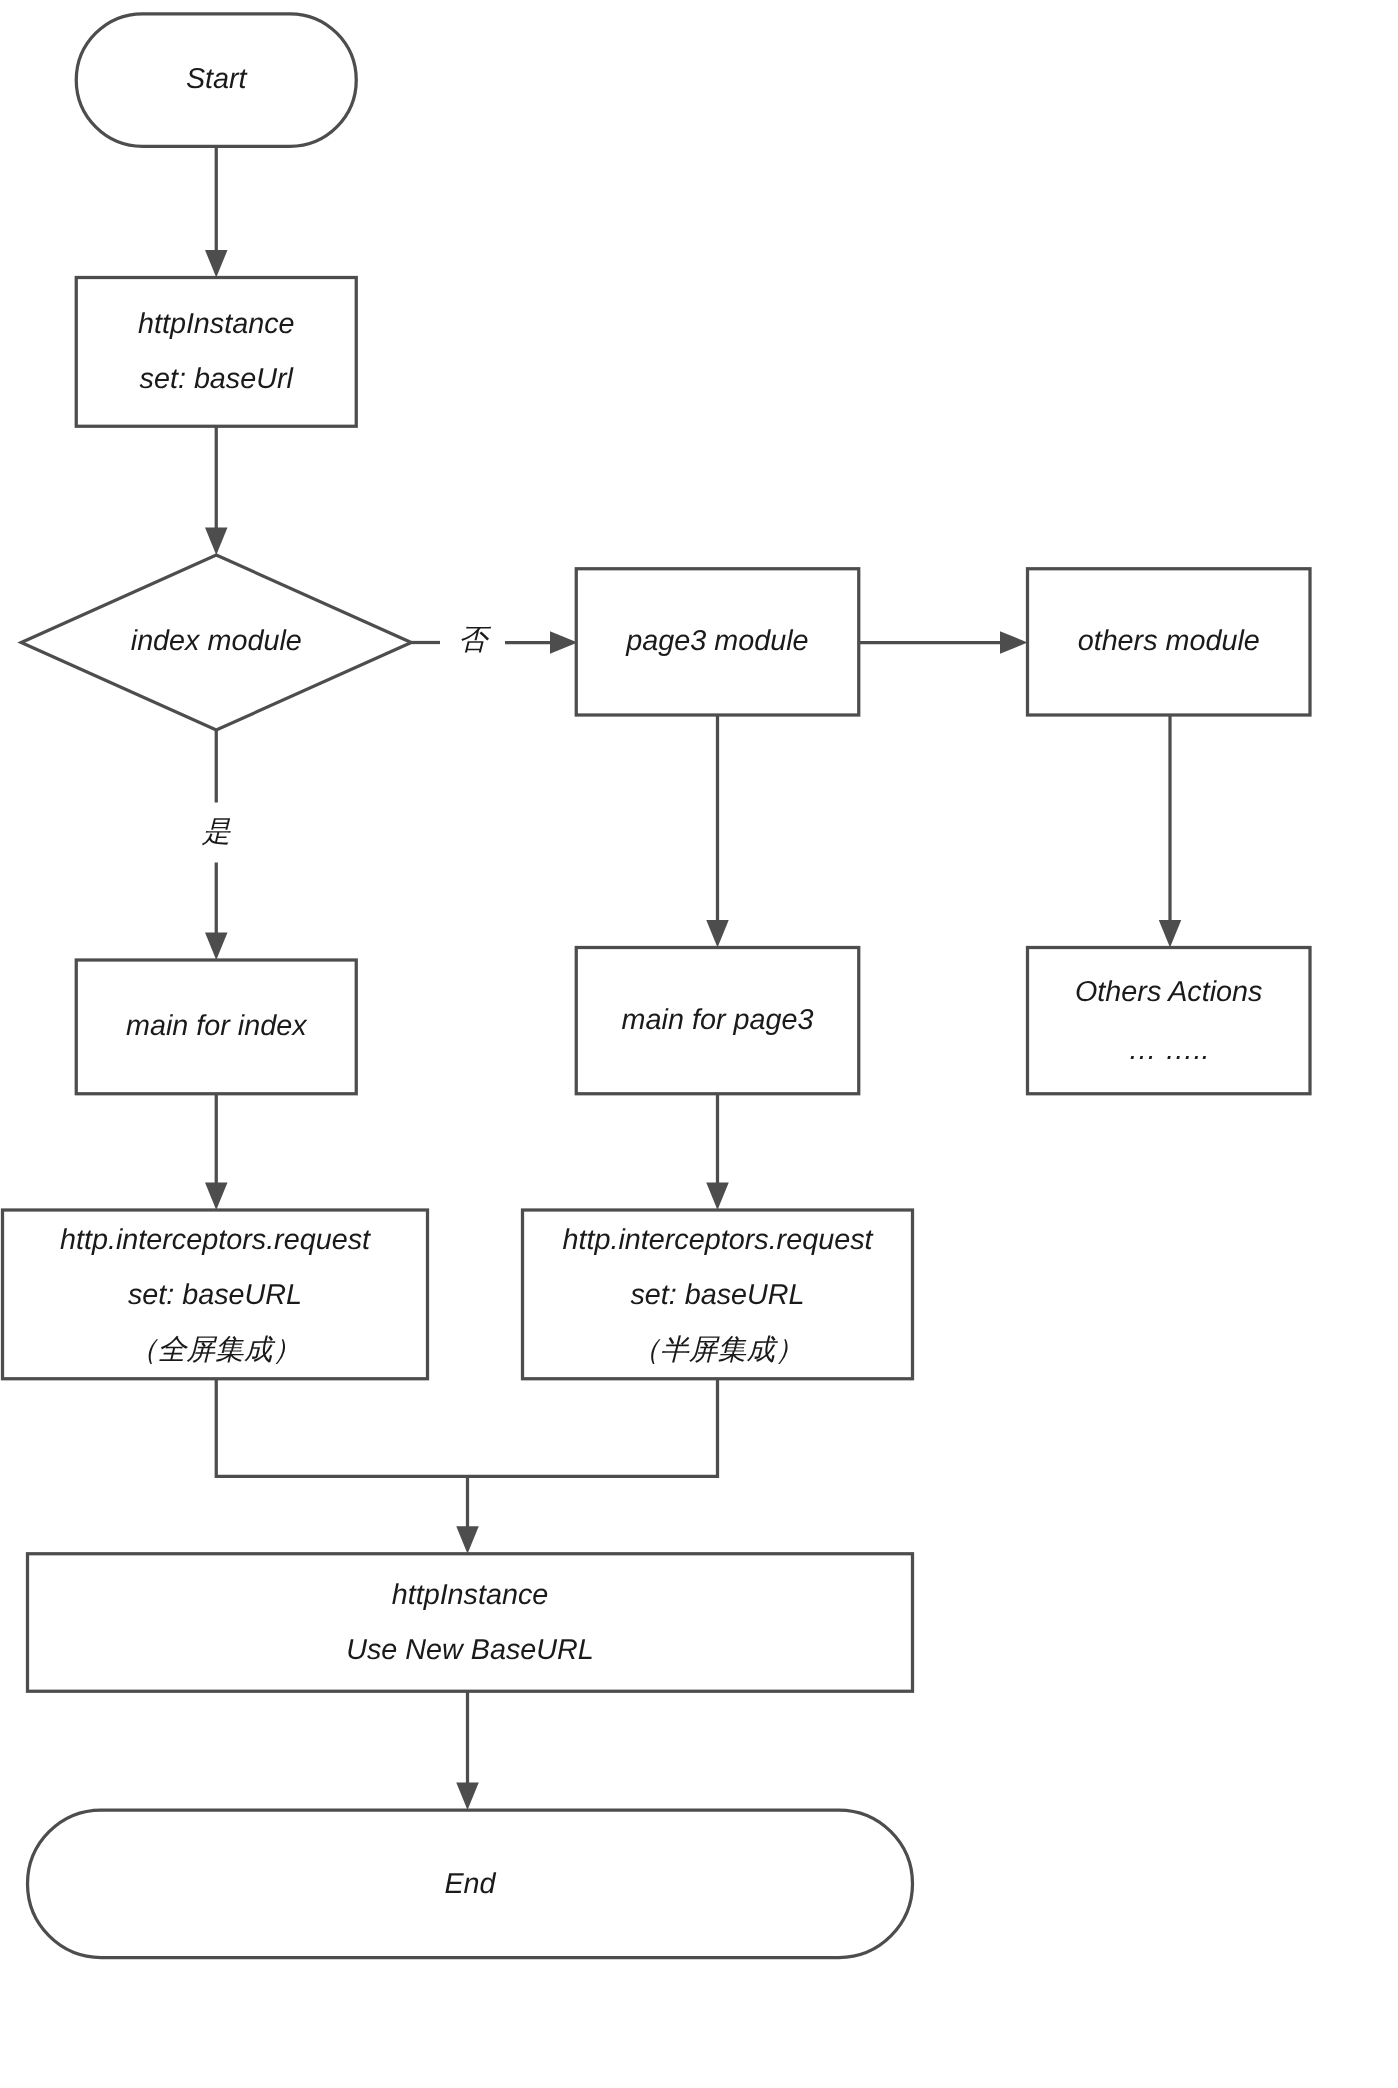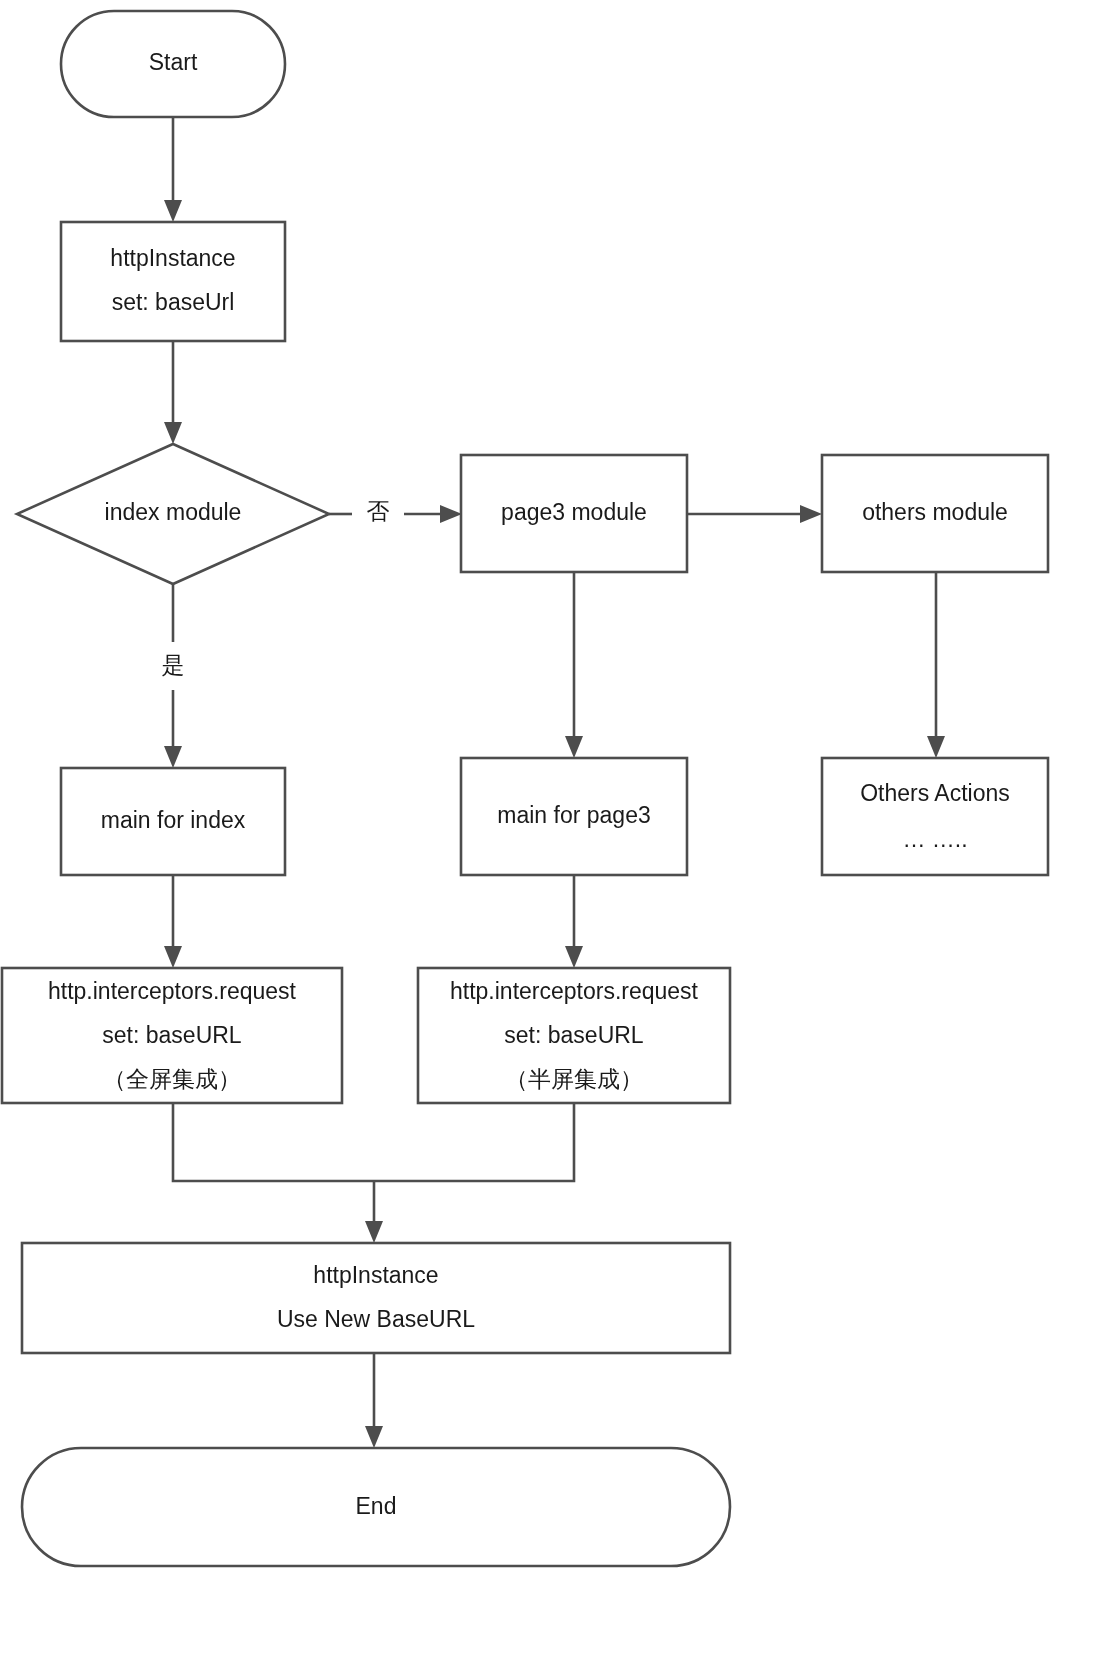--- a/index.html
+++ b/index.html
@@ -11,20 +11,21 @@
   body {
     width: 1118px;
     height: 1670px;
     overflow: hidden;
     font-family: "Liberation Sans", "DejaVu Sans", sans-serif;
   }
   #flow-root {
     position: relative;
     width: 965px;
     height: 1670px;
+    font-style: italic;
   }
   svg.flow-canvas {
     display: block;
     width: 1118px;
     height: 1670px;
   }
   .node-shape {
     fill: #ffffff;
     stroke: #4d4d4d;
     stroke-width: 2.6;

